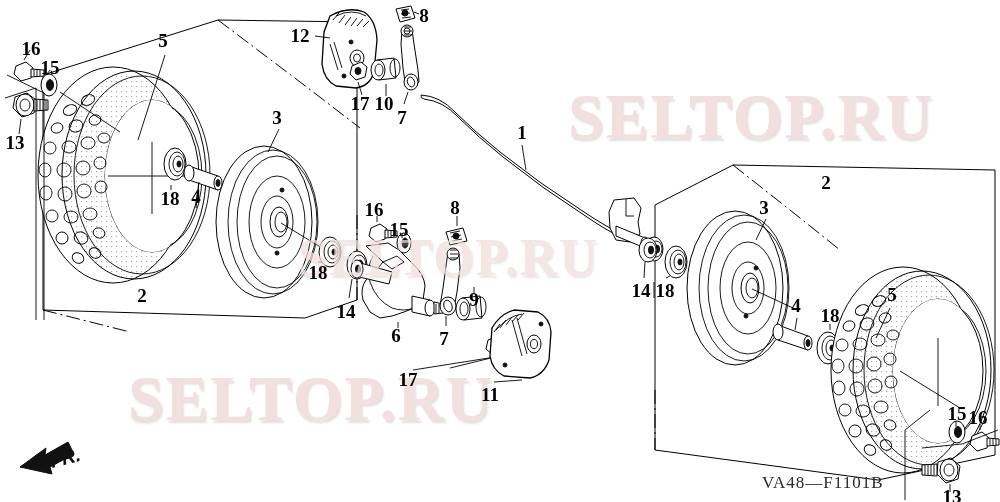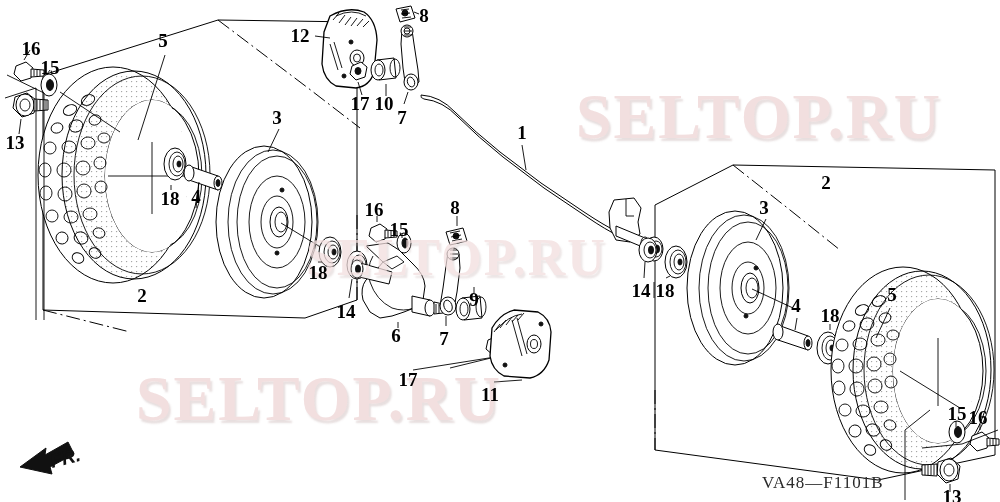--- a/index.html
+++ b/index.html
@@ -16,21 +16,21 @@
     overflow:hidden;
   }
   #stage svg.layer{
     position:absolute;
     left:0; top:0;
     width:1000px;
     height:502px;
   }
   #wm-layer{
     position:absolute;
-    left:16px; top:0;
+    left:8px; top:0;
     width:792px;
     height:502px;
     pointer-events:none;
     z-index:3;
   }
   .wm{
     position:absolute;
     font-family:"Liberation Serif", serif;
     font-weight:700;
     color:#f2dede;

